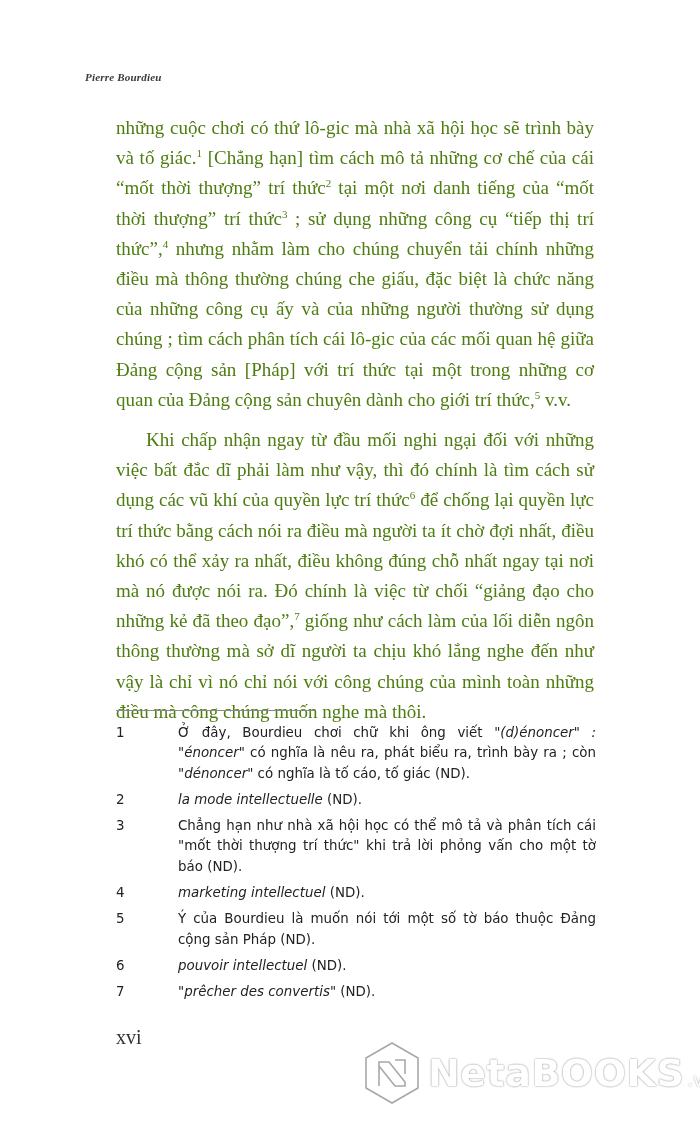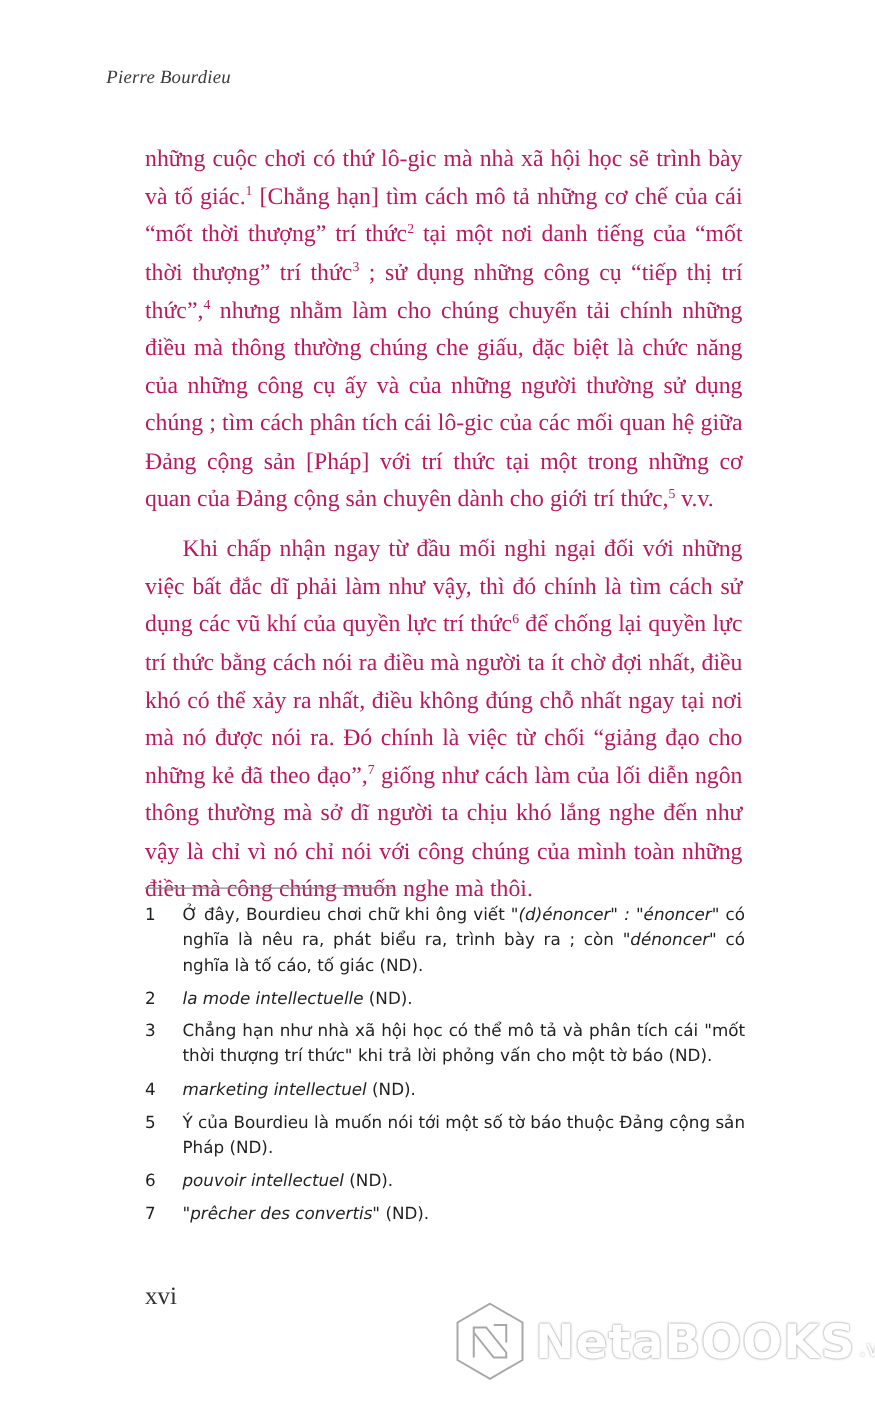--- a/index.html
+++ b/index.html
@@ -1,40 +1,40 @@
 <!DOCTYPE html>
 <html><head>
 <meta charset="utf-8">
 <style>
   html, body { margin: 0; padding: 0; background: #ffffff; }
   body { width: 700px; height: 1121px; position: relative; overflow: hidden; color: #1d1d1d; }
   .running-head {
-    position: absolute; left: 85px; top: 54px;
-    font-family: "Liberation Serif", serif; font-style: italic; font-weight: normal;
-    font-size: 15px; color: #3a3a3a; letter-spacing: 0.2px;
+    position: absolute; left: 85px; top: 71px;
+    font-family: "Liberation Serif", serif; font-style: italic; font-weight: bold;
+    font-size: 11px; color: #3a3a3a; letter-spacing: 0.2px;
   }
   .body-text {
     position: absolute; left: 116px; top: 113px; width: 478px;
     font-family: "Liberation Serif", serif; font-size: 19px; line-height: 30.2px;
-    color: #be185d; text-align: justify;
+    color: #4d7c0f; text-align: justify;
   }
   .body-text p { margin: 0; }
   .body-text p.indent { text-indent: 30px; margin-top: 10px; font-family: Liberation Serif, serif; }
   sup { font-size: 11px; line-height: 0; vertical-align: 7px; }
   .rule {
     position: absolute; left: 116px; top: 710px; width: 198px; height: 0;
     border-top: 1.5px solid #8a8a8a;
   }
   .footnotes {
     position: absolute; left: 116px; top: 723px; width: 480px;
     font-family: "DejaVu Sans", sans-serif; font-size: 13.4px; line-height: 20.3px; color: #222;
   }
   .fn { display: flex; margin-bottom: 6px; }
   .fn-num { width: 30px; flex: none; }
-  .fn-text { flex: 1; text-align: justify; }
+  .fn-text { flex: 1; text-align: justify; margin-left: 32px; }
   .fn-text i { font-style: italic; }
   .folio {
     position: absolute; left: 116px; top: 1026px;
     font-family: "Liberation Serif", serif; font-size: 20px; color: #333;
   }
   .watermark {
     position: absolute; left: 362px; top: 1040px; height: 66px; width: 330px;
     display: flex; align-items: center;
   }
   .wm-logo { width: 60px; height: 66px; flex: none; }

